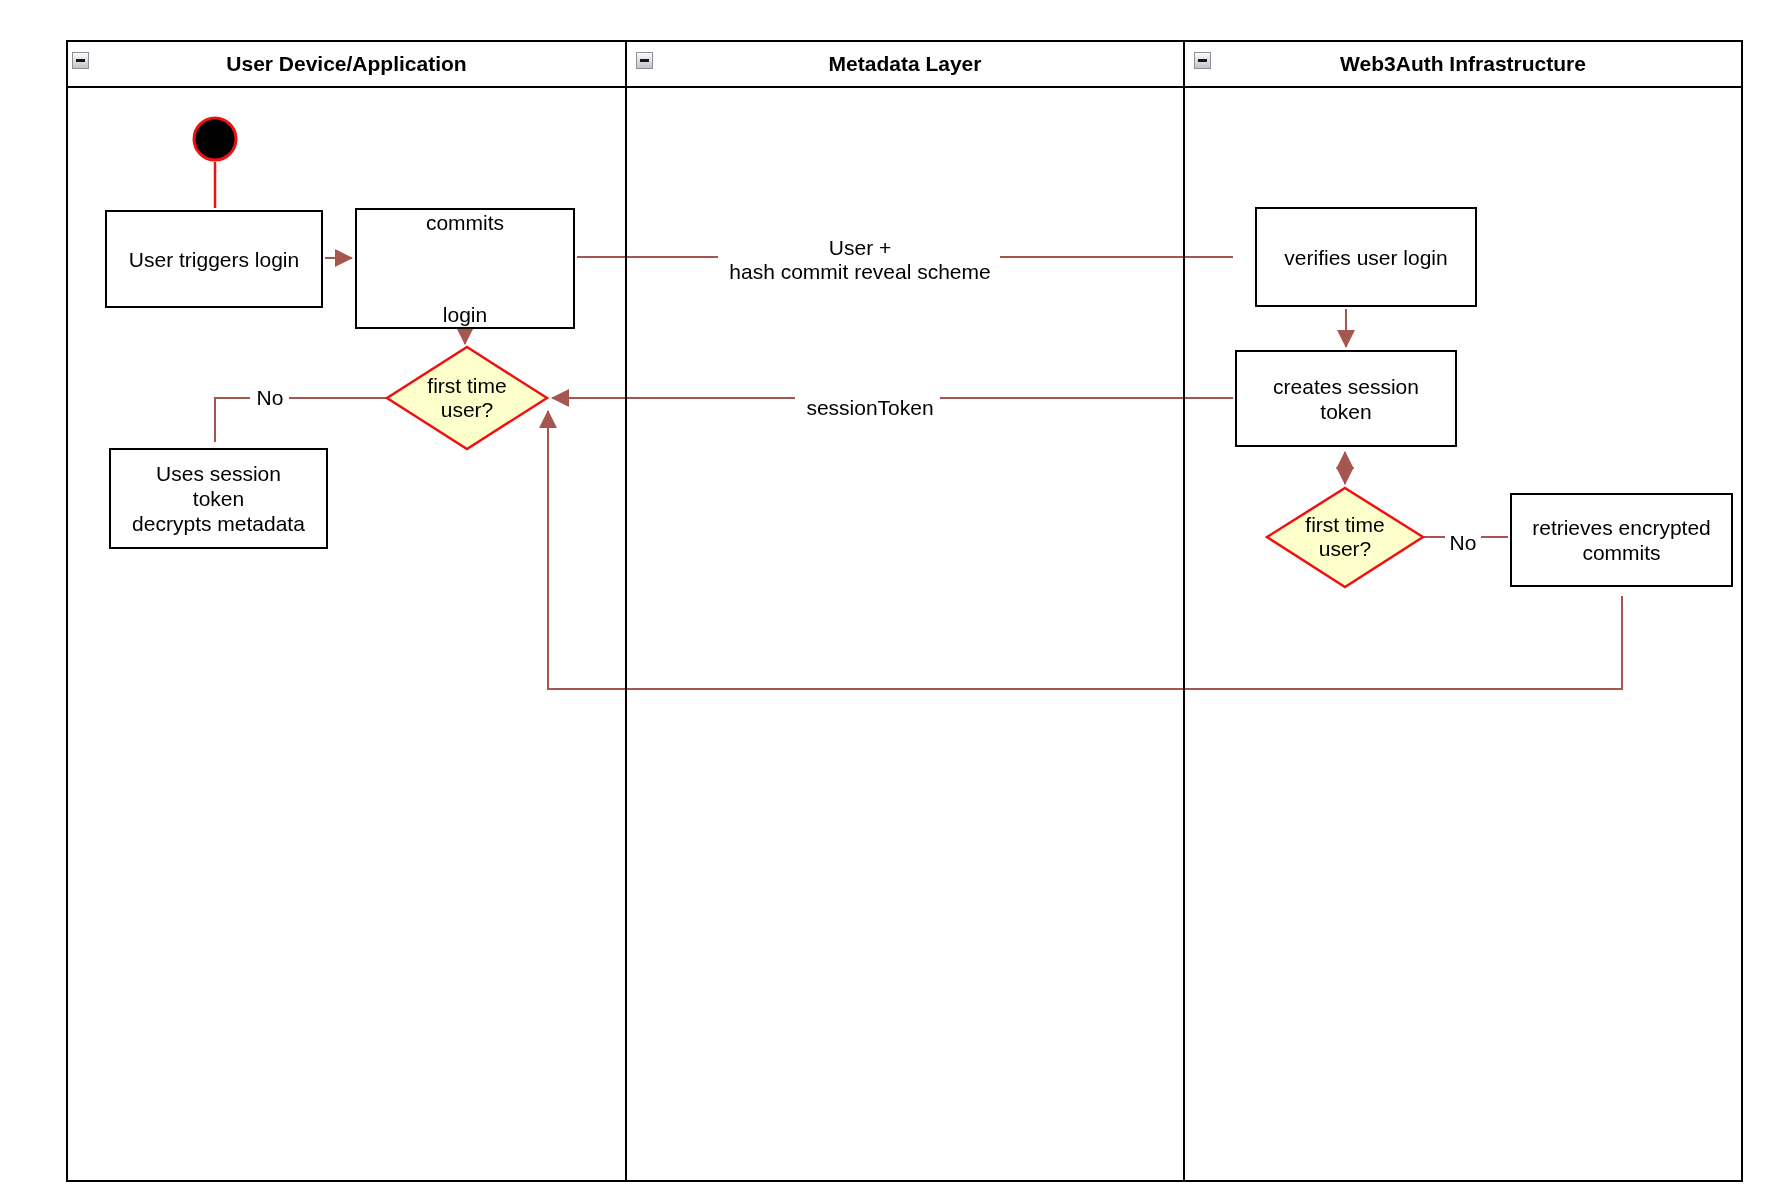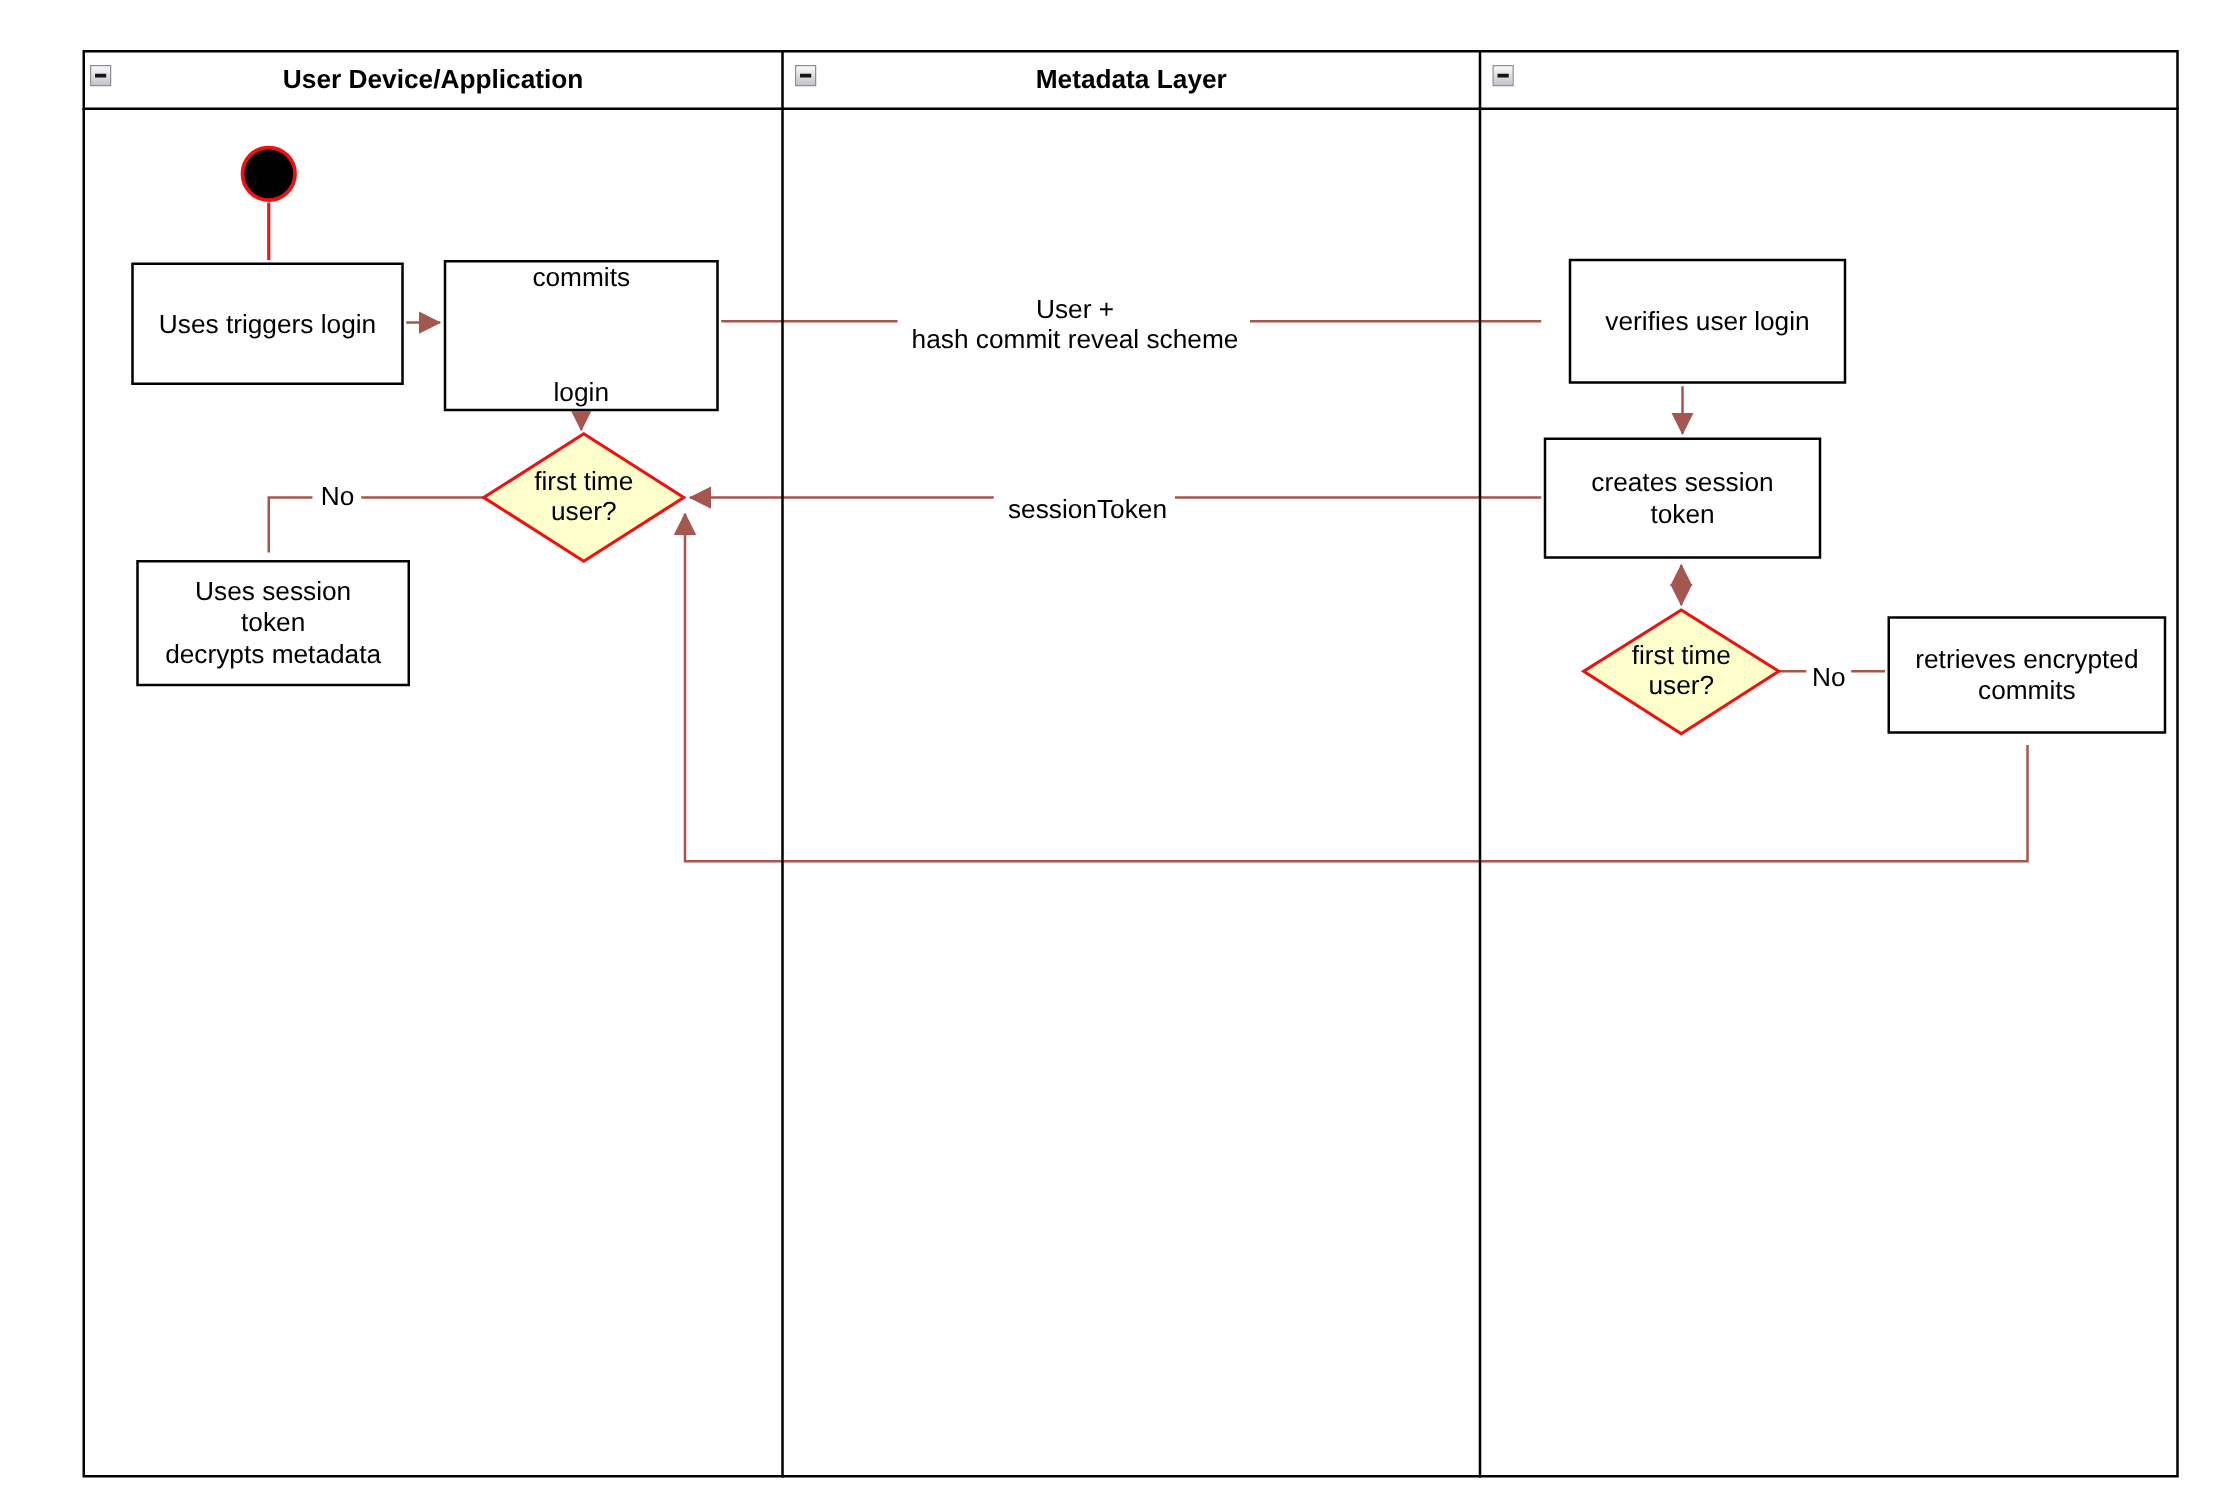--- a/index.html
+++ b/index.html
@@ -70,33 +70,34 @@
     <path class="decision" d="M1345,488 L1423,537 L1345,587 L1267,537 Z"></path>
   </svg>
 
   <div class="frame"></div>
   <div class="hline"></div>
   <div class="vline" style="left:625px;"></div>
   <div class="vline" style="left:1183px;"></div>
 
   <div class="lane-title" style="left:627px;width:556px;">Metadata Layer</div>
   <div class="lane-title" style="left:68px;width:557px;">User Device/Application</div>
+  <div class="lane-title" style="left:1185px;width:556px;">Web3Auth Infrastructure</div>
 
   <button class="collapse" style="left:72px;">
     <span class="minus-bar"></span>
   </button>
   <button class="collapse" style="left:636px;">
     <span class="minus-bar"></span>
   </button>
   <button class="collapse" style="left:1194px;">
     <span class="minus-bar"></span>
   </button>
 
   <div class="node" style="left:105px;top:210px;width:218px;height:98px;">
-    <div>Uses triggers login</div>
+    <div>User triggers login</div>
   </div>
 
   <div class="node" style="left:355px;top:208px;width:220px;height:121px;justify-content:space-between;">
     <div>commits</div>
     <div>login</div>
   </div>
 
   <div class="node" style="left:109px;top:448px;width:219px;height:101px;">
     <div>Uses session</div>
     <div>token</div>

